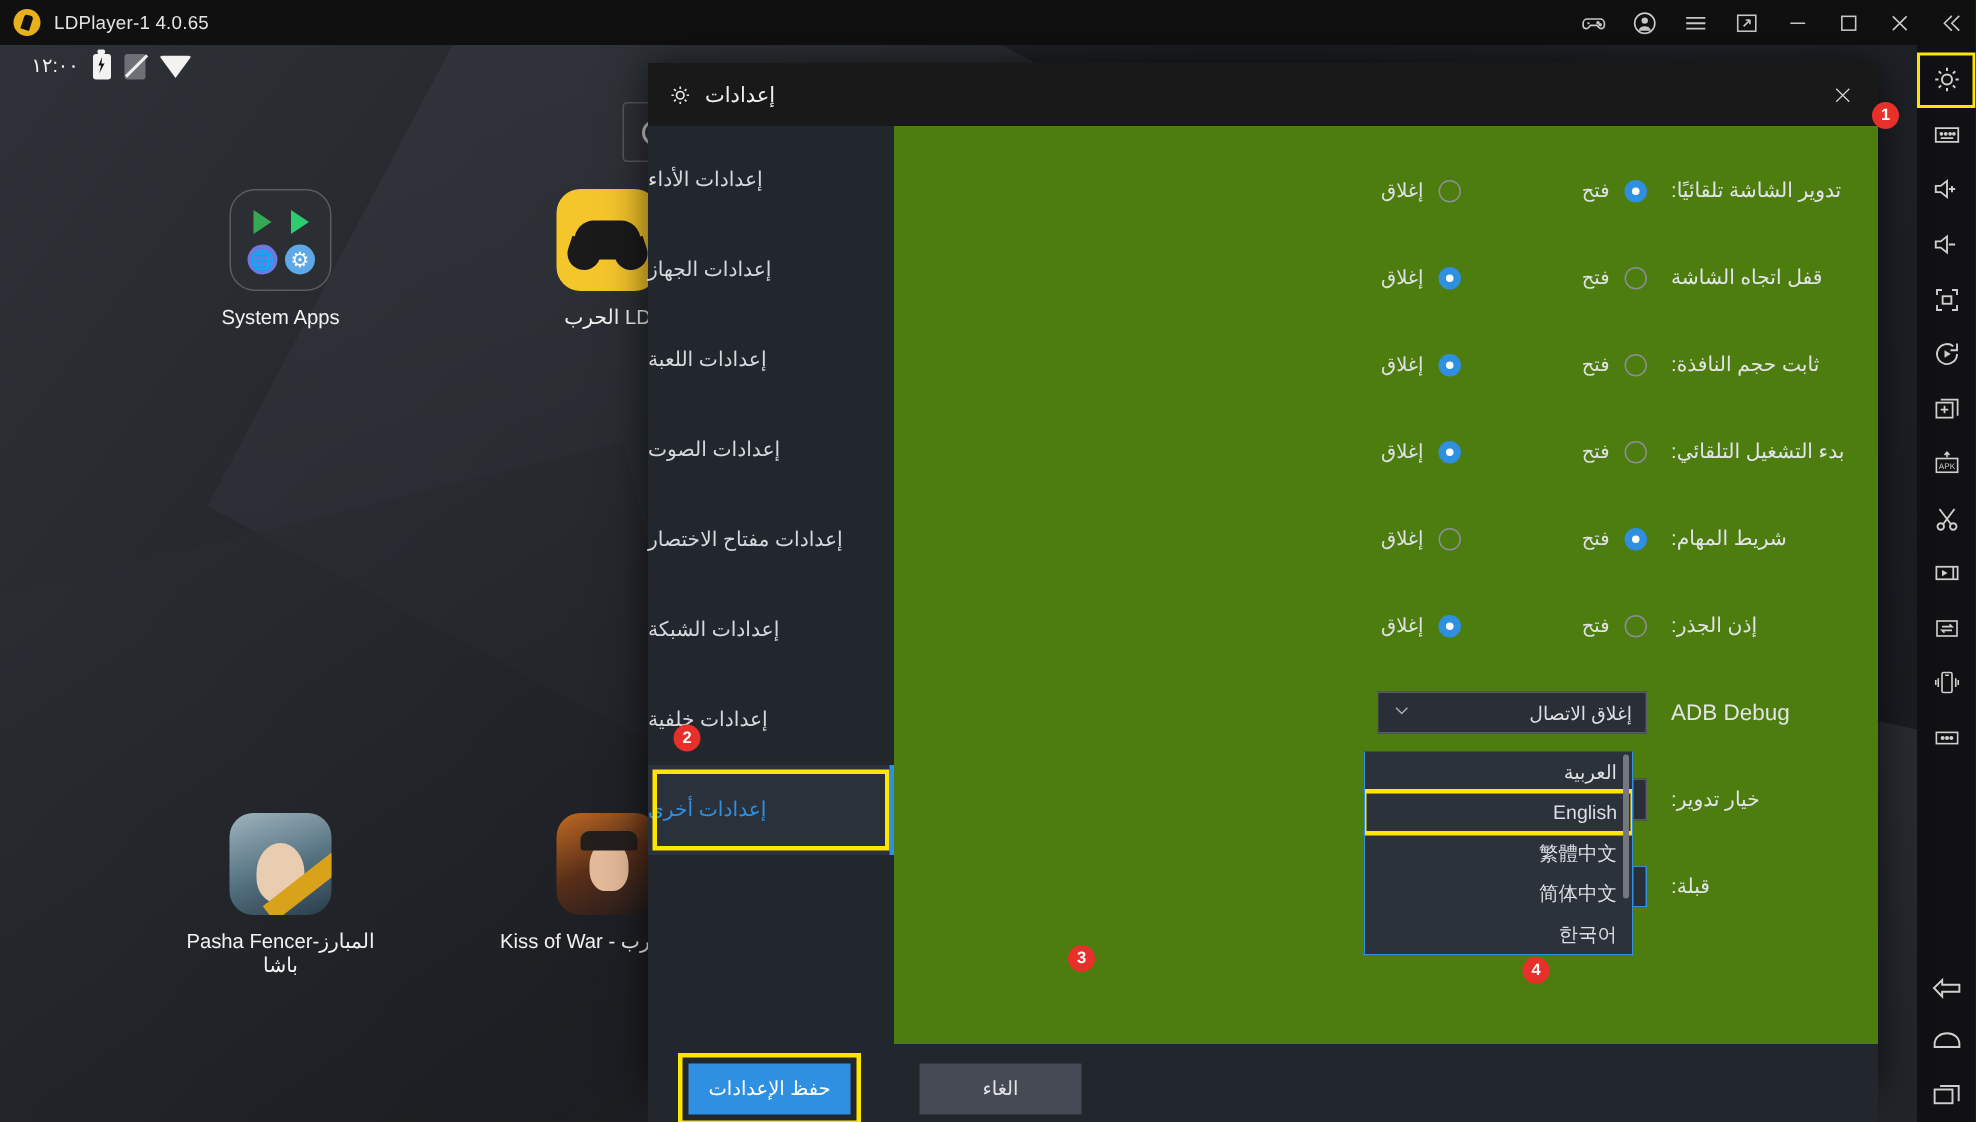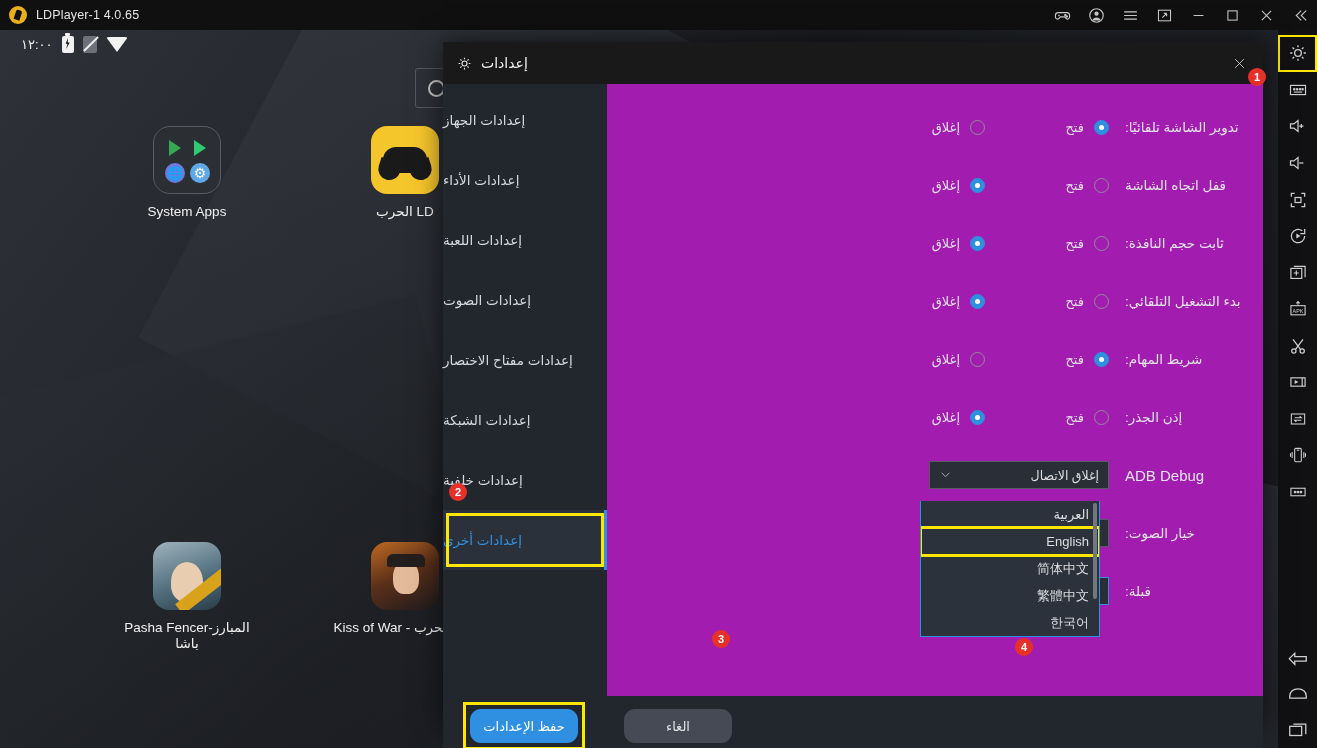--- a/index.html
+++ b/index.html
@@ -173,22 +173,22 @@
   .stool {
     width: 39px; height: 40px; display: flex; align-items: center;
     justify-content: center; color: #cfcfcf;
   }
   .stool.hl { outline: 2px solid #ffe600; outline-offset: -2px; }
   .stool svg { display: block; }
   .stool.gap { margin-top: 128px; }
 
   
   .dialog {
-    position: absolute; left: 443px; top: 42px; width: 820px; height: 684px;
-    background: #a21caf; box-shadow: 0 0 26px rgba(0,0,0,.65); z-index: 20;
+    position: absolute; left: 432px; top: 42px; width: 820px; height: 684px;
+    background: #4d7c0f; box-shadow: 0 0 26px rgba(0,0,0,.65); z-index: 20;
   }
   .dlg-head {
     height: 42px; background: #191919; display: flex; align-items: center;
     padding: 0 6px 0 14px;
   }
   .dlg-gear { color: #e6e6e6; display: flex; }
   .dlg-title { color: #f0f0f0; font-size: 14px; margin-left: 9px; direction: rtl; }
   .dlg-head .sp { flex: 1; }
   .dlg-close {
     width: 36px; height: 42px; display: flex; align-items: center;
@@ -261,21 +261,21 @@
     background: #737880; border-radius: 2px; z-index: 41;
   }
 
   .dlg-foot {
     height: 60px; background: #22262d; display: flex; align-items: center;
     justify-content: flex-start; padding-left: 22px; gap: 16px;
     position: relative;
   }
   .btn {
     width: 108px; height: 34px; display: flex; align-items: center;
-    justify-content: center; font-size: 13px; direction: rtl; border-radius: 11px;
+    justify-content: center; font-size: 13px; direction: rtl;
   }
   .btn-save { background: #2f8fe0; color: #fff; }
   .btn-cancel { background: #454a54; color: #e0e2e6; margin-left: 25px; }
   .save-wrap {
     padding: 5px; outline: 3px solid #ffe600; outline-offset: -1px;
     display: inline-flex;
   }
 
   
   .badge {
@@ -527,24 +527,24 @@
         <svg width="15" height="15" viewBox="0 0 24 24" stroke="currentColor" stroke-width="1.4">
             <path d="M5 5l14 14M19 5L5 19"></path>
           </svg>
       </span>
     </div>
 
     <div class="dlg-body">
 
       <div class="dlg-nav">
         <div class="nav-item">
+          <span>إعدادات الأداء</span>
+        </div>
+        <div class="nav-item">
           <span>إعدادات الجهاز</span>
-        </div>
-        <div class="nav-item">
-          <span>إعدادات الأداء</span>
         </div>
         <div class="nav-item">
           <span>إعدادات اللعبة</span>
         </div>
         <div class="nav-item">
           <span>إعدادات الصوت</span>
         </div>
         <div class="nav-item">
           <span>إعدادات مفتاح الاختصار</span>
         </div>
@@ -639,21 +639,21 @@
             <span>إغلاق الاتصال</span>
             <span class="chev">
               <svg width="13" height="13" viewBox="0 0 24 24" fill="none" stroke="currentColor" stroke-width="1.8">
                   <path d="M5 9l7 7 7-7"></path>
                 </svg>
             </span>
           </span>
         </div>
 
         <div class="row">
-          <span class="row-label">خيار الصوت:</span>
+          <span class="row-label">خيار تدوير:</span>
           <span class="select">
             <span>منبثقة المطالبة</span>
             <span class="chev">
               <svg width="13" height="13" viewBox="0 0 24 24" fill="none" stroke="currentColor" stroke-width="1.8">
                   <path d="M5 9l7 7 7-7"></path>
                 </svg>
             </span>
           </span>
         </div>
 
@@ -671,24 +671,24 @@
 
         <div class="dropdown" style="left:313px; top:417px;">
           <div class="dd-scroll"></div>
           <div class="dd-item">
             <span>العربية</span>
           </div>
           <div class="dd-item marked">
             <span>English</span>
           </div>
           <div class="dd-item">
-            <span>简体中文</span>
+            <span>繁體中文</span>
           </div>
           <div class="dd-item">
-            <span>繁體中文</span>
+            <span>简体中文</span>
           </div>
           <div class="dd-item">
             <span>한국어</span>
           </div>
         </div>
 
       </div>
     </div>
 
     <div class="dlg-foot">

